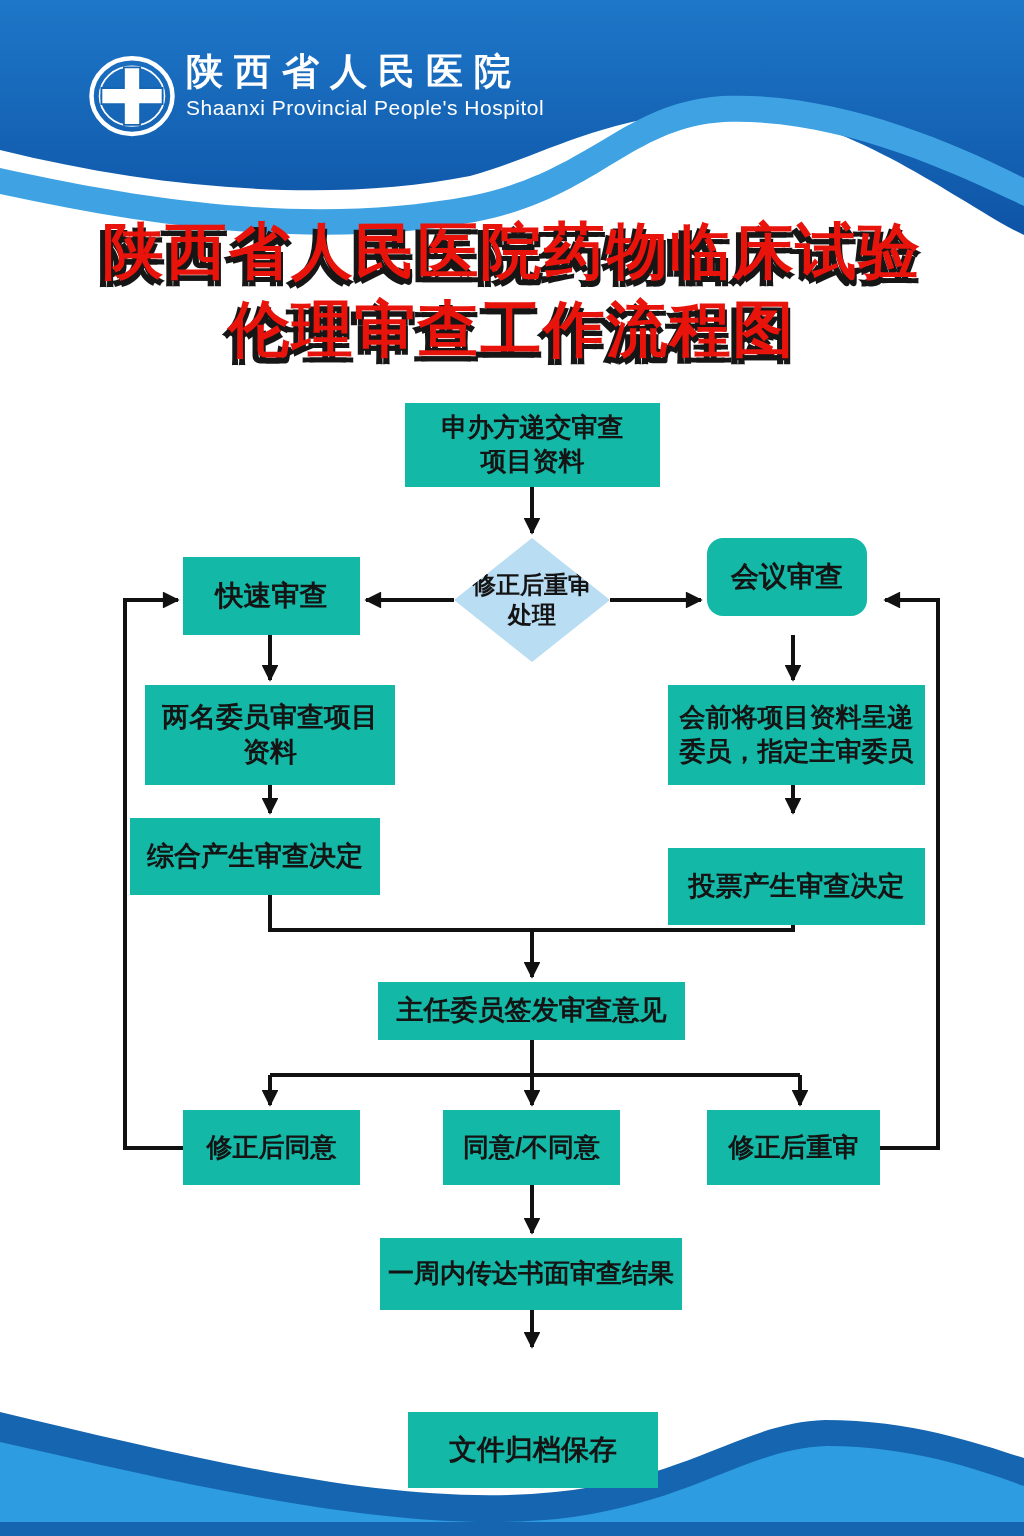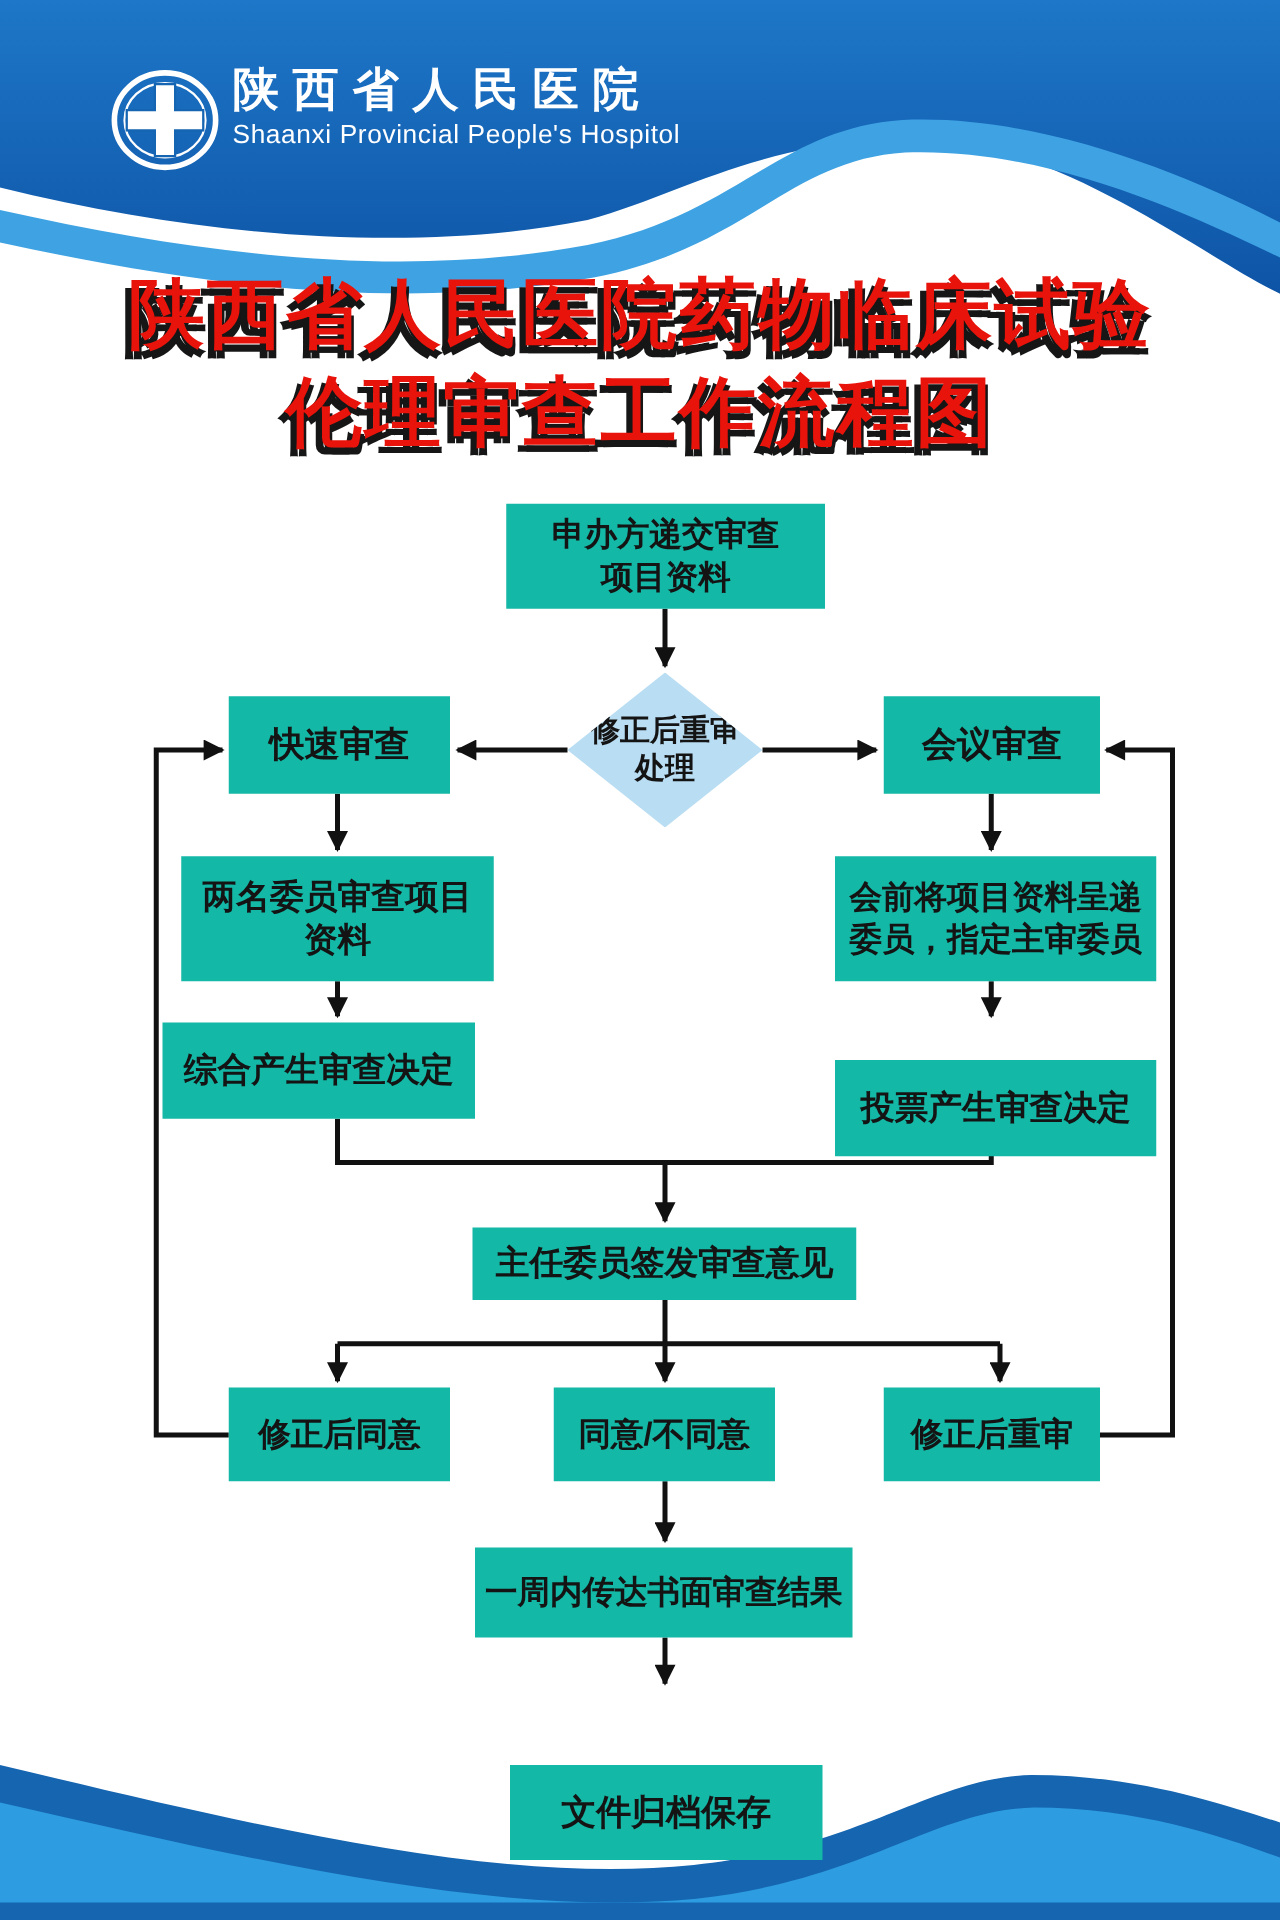--- a/index.html
+++ b/index.html
@@ -98,21 +98,21 @@
   </div>
 
   <div class="node" style="left:405px;top:403px;width:255px;height:84px;font-size:26px;">申办方递交审查
 项目资料</div>
 
   <div class="diamond" style="left:454px;top:538px;width:156px;height:124px;font-size:24px;">修正后重审
 处理</div>
 
   <div class="node" style="left:183px;top:557px;width:177px;height:78px;font-size:28px;">快速审查</div>
 
-  <div class="node" style="left:707px;top:557px;width:173px;height:78px;font-size:28px;">会议审查</div>
+  <div class="node" style="left:707px;top:538px;width:160px;height:78px;font-size:28px;border-radius:16px;">会议审查</div>
 
   <div class="node" style="left:145px;top:685px;width:250px;height:100px;font-size:27px;">两名委员审查项目
 资料</div>
 
   <div class="node" style="left:668px;top:685px;width:257px;height:100px;font-size:26px;">会前将项目资料呈递
 委员，指定主审委员</div>
 
   <div class="node" style="left:130px;top:818px;width:250px;height:77px;font-size:27px;">综合产生审查决定</div>
 
   <div class="node" style="left:668px;top:818px;width:257px;height:77px;font-size:27px;margin-top:30px;">投票产生审查决定</div>

